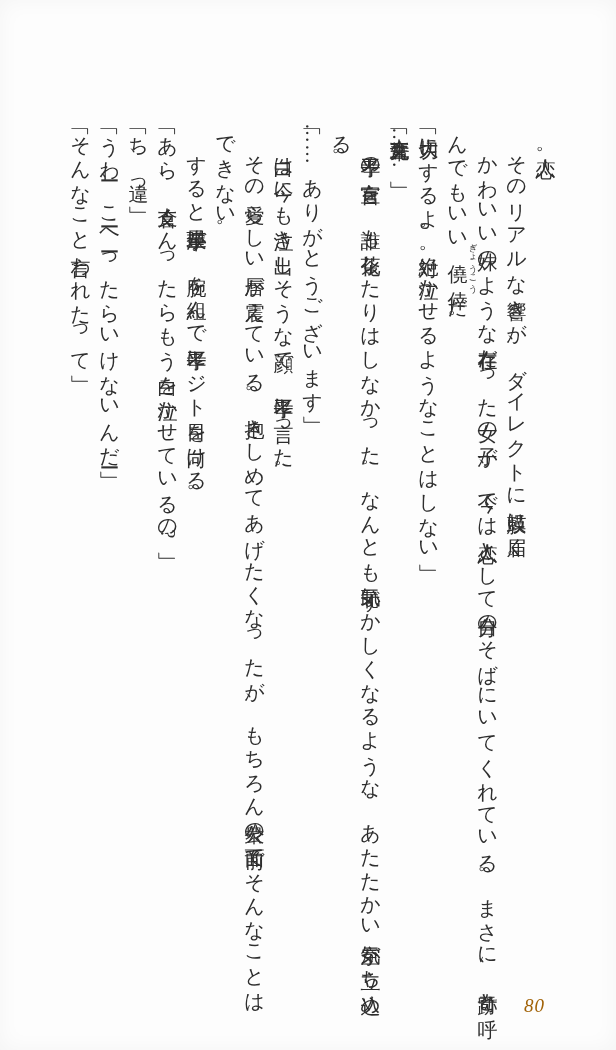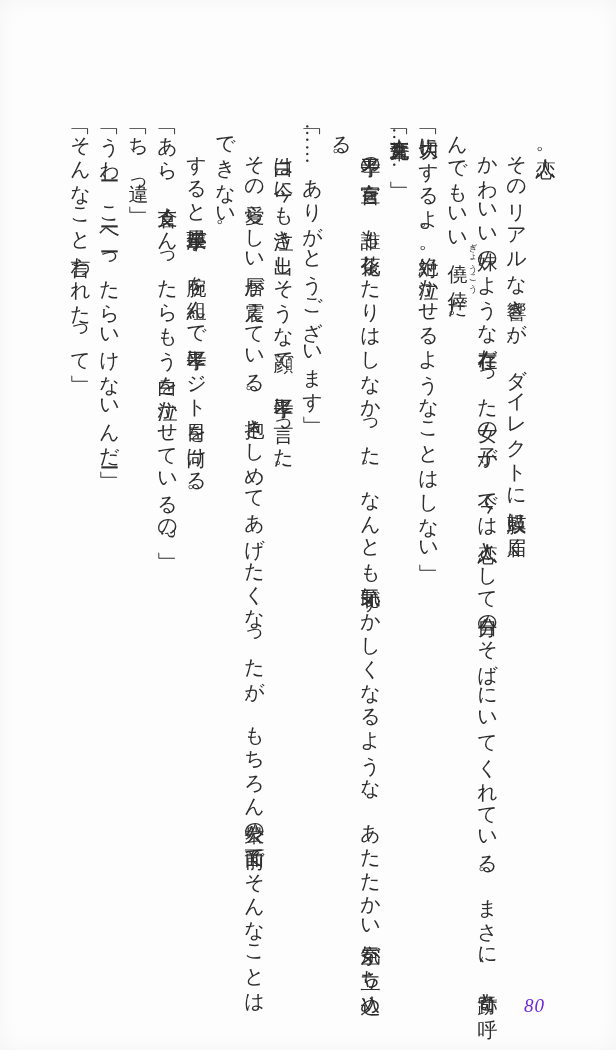--- a/index.html
+++ b/index.html
@@ -49,21 +49,21 @@
     color: #3a3a3a;
     font-weight: normal;
   }
   .page-number {
     position: absolute;
     left: 524px;
     top: 995px;
     font-family: "Liberation Serif", "DejaVu Serif", serif;
     font-style: italic;
     font-size: 19px;
-    color: #6d28d9;
+    color: #a16207;
     letter-spacing: 1px;
   }
 </style>
 </head>
 <body>
 
 <div class="page">
   <main class="text-block" id="text-block">
       <p class="narrative">恋人。</p>
       <p class="narrative">そのリアルな響きが、ダイレクトに鼓膜に届く。</p>

